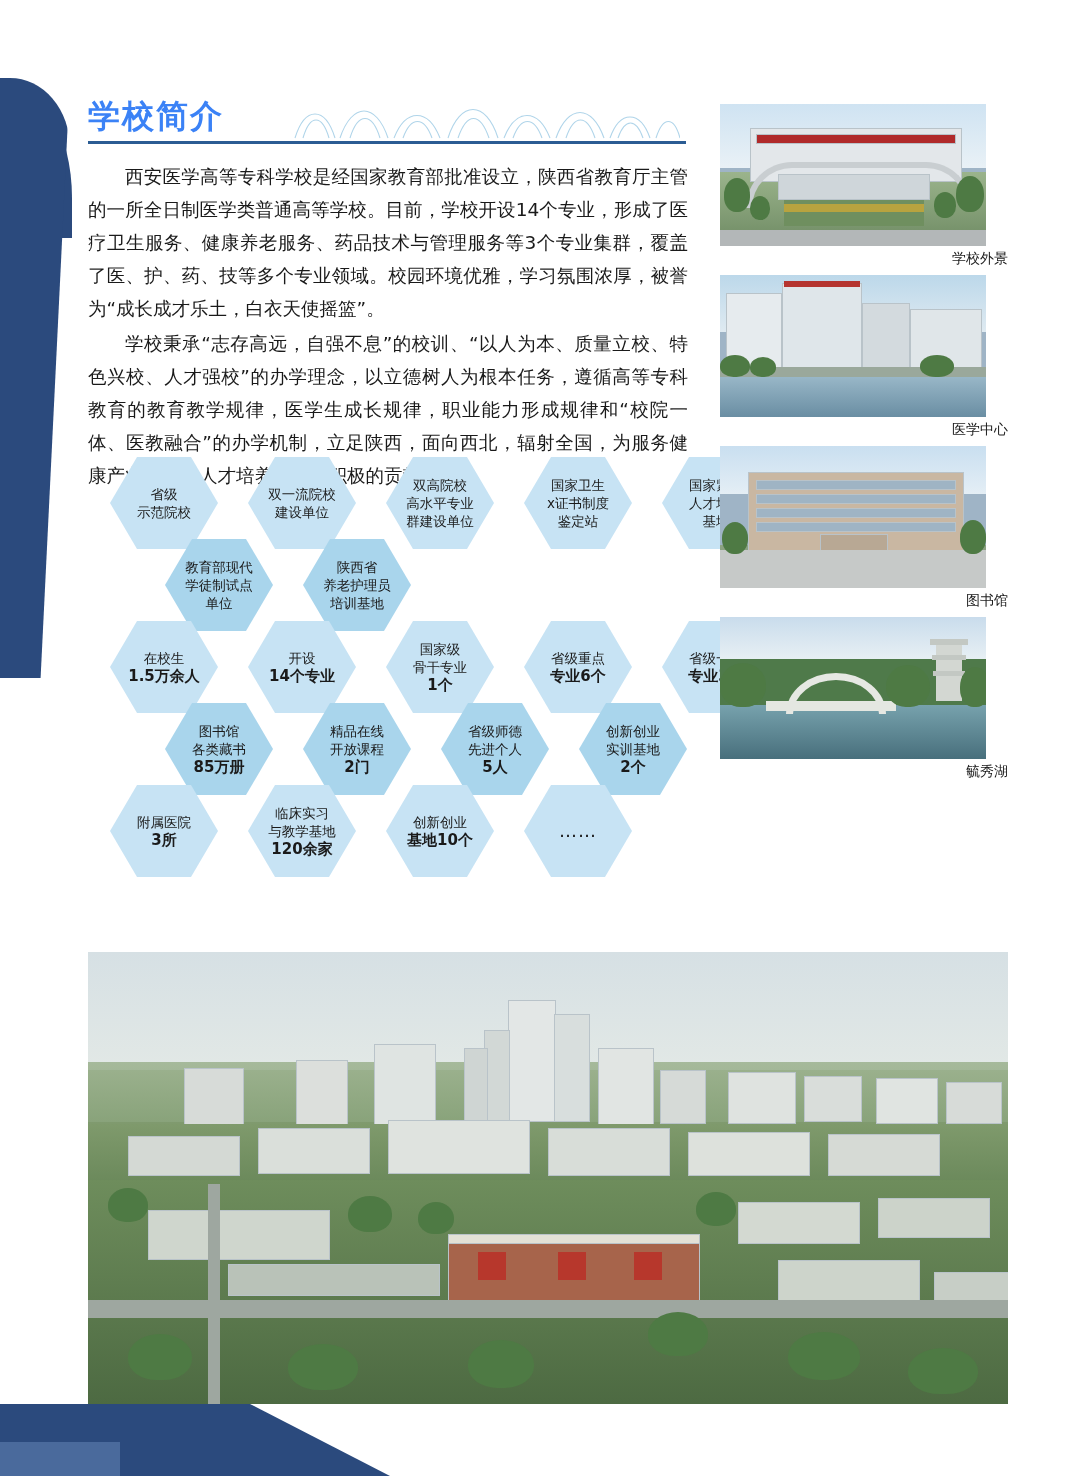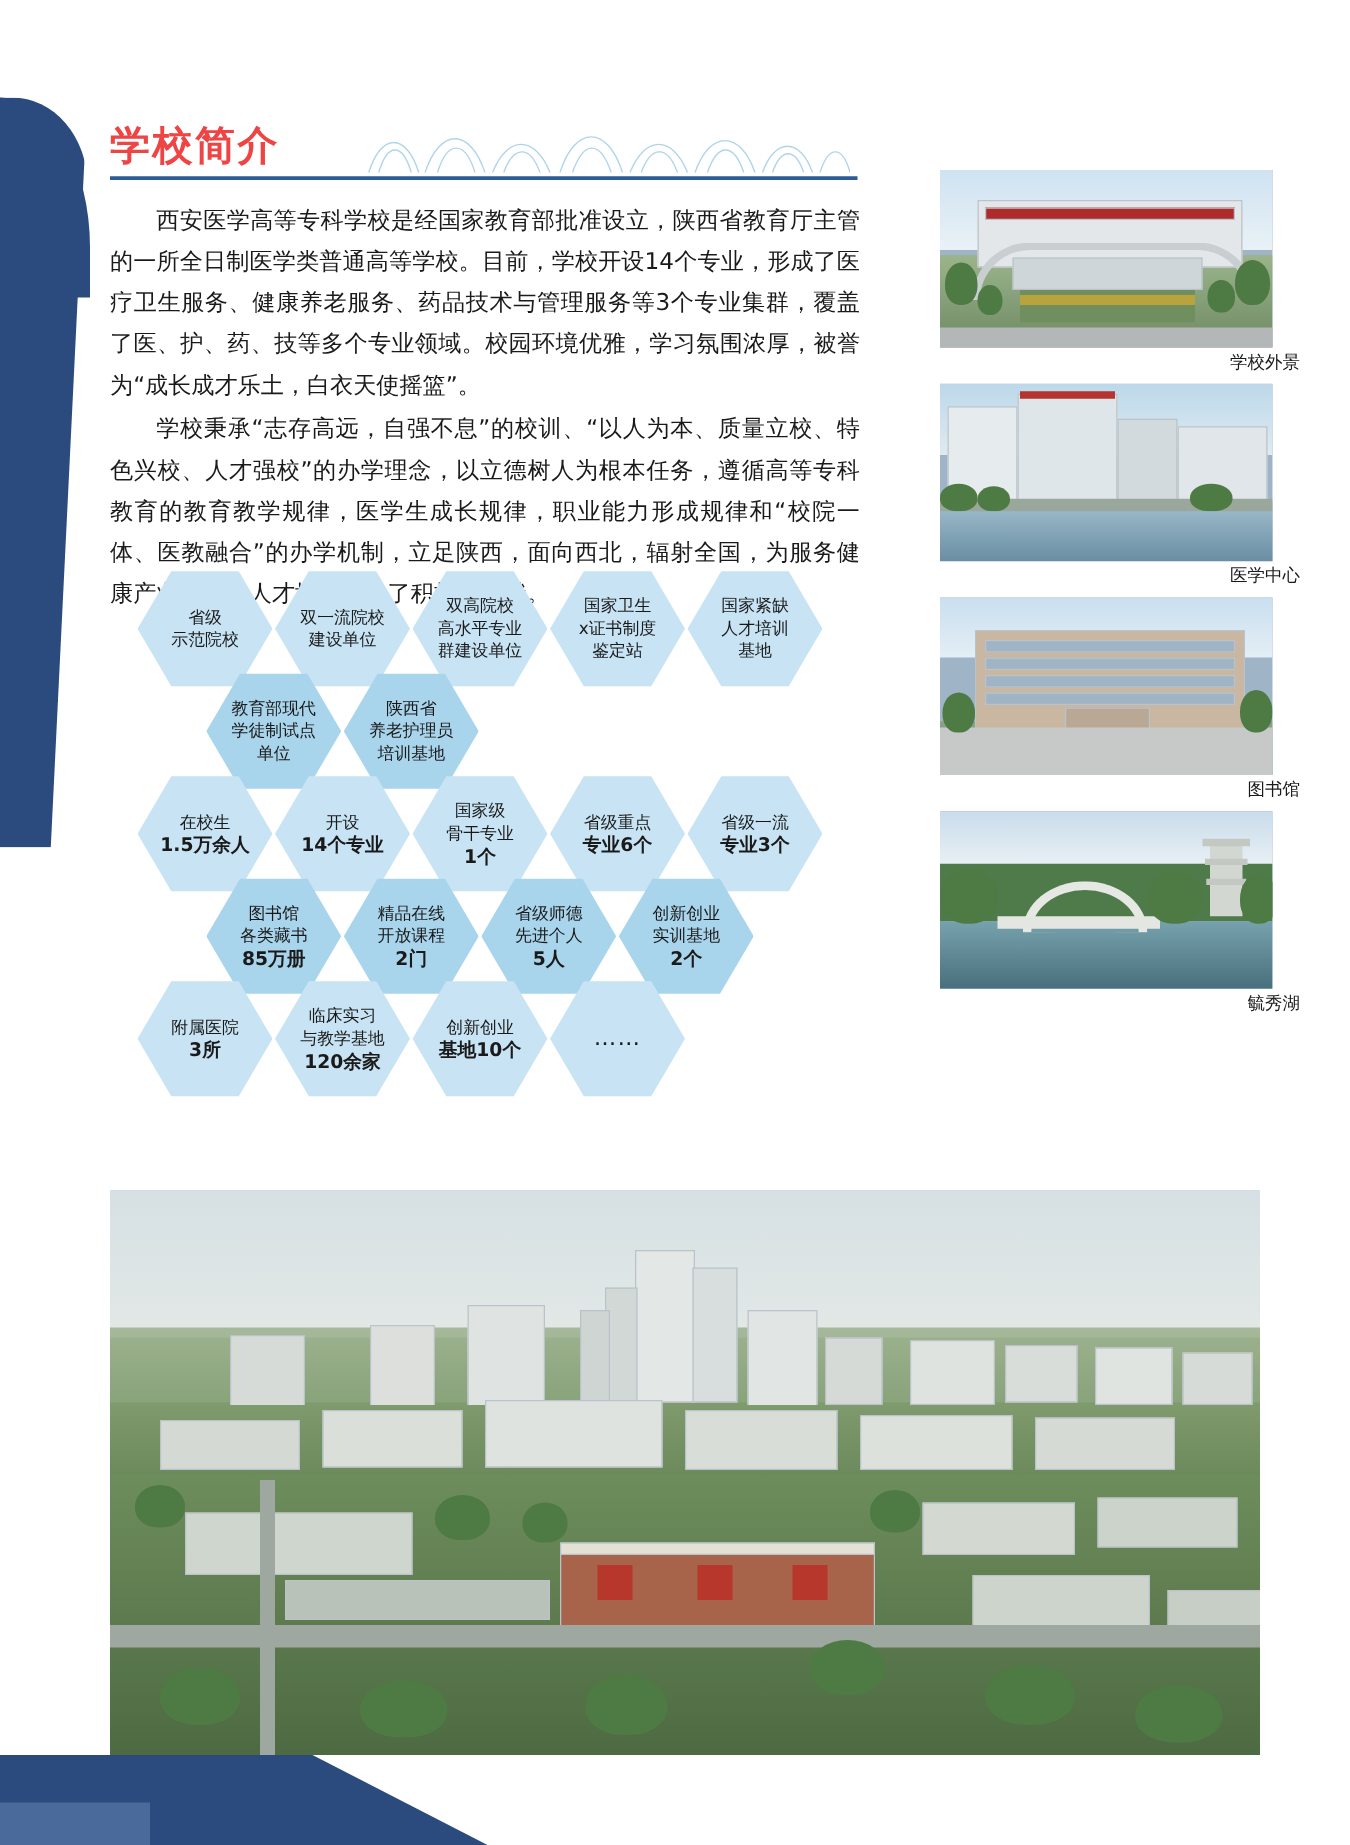--- a/index.html
+++ b/index.html
@@ -60,21 +60,21 @@
     position: absolute;
     left: 88px;
     top: 96px;
     width: 600px;
     height: 56px;
   }
   .heading-title {
     font-family: "DejaVu Sans", sans-serif;
     font-size: 32px;
     font-weight: bold;
-    color: #ef4444;
+    color: #3b82f6;
     letter-spacing: 2px;
     line-height: 40px;
   }
   .heading-rule {
     position: absolute;
     left: 0;
     top: 45px;
     width: 598px;
     height: 3px;
     background: #2b5c93;
@@ -111,20 +111,21 @@
     position: absolute;
     left: 110px;
     top: 455px;
     width: 580px;
     height: 470px;
   }
   .hex-row {
     display: flex;
     position: absolute;
     left: 0;
+    gap: 28px;
   }
   .hex {
     width: 108px;
     height: 96px;
     margin-right: 2px;
     background: #a9d5ec;
     clip-path: polygon(25% 2%, 75% 2%, 100% 50%, 75% 98%, 25% 98%, 0 50%);
     display: flex;
     align-items: center;
     justify-content: center;
@@ -135,24 +136,23 @@
     color: #1a1a1a;
   }
   .hex.light { background: #c7e3f4; }
   .hex span { display: block; padding: 0 4px; }
   .hex b { font-weight: bold; font-size: 15px; }
   .hex .dots { font-size: 18px; letter-spacing: 1px; }
 
   
   .photo-col {
     position: absolute;
-    left: 752px;
+    left: 720px;
     top: 104px;
     width: 290px;
-    margin-top: 32px;
   }
   .photo-item { margin-bottom: 8px; }
   .photo {
     width: 266px;
     height: 142px;
     position: relative;
     overflow: hidden;
     background: #9fb4c6;
   }
   .photo-caption {

